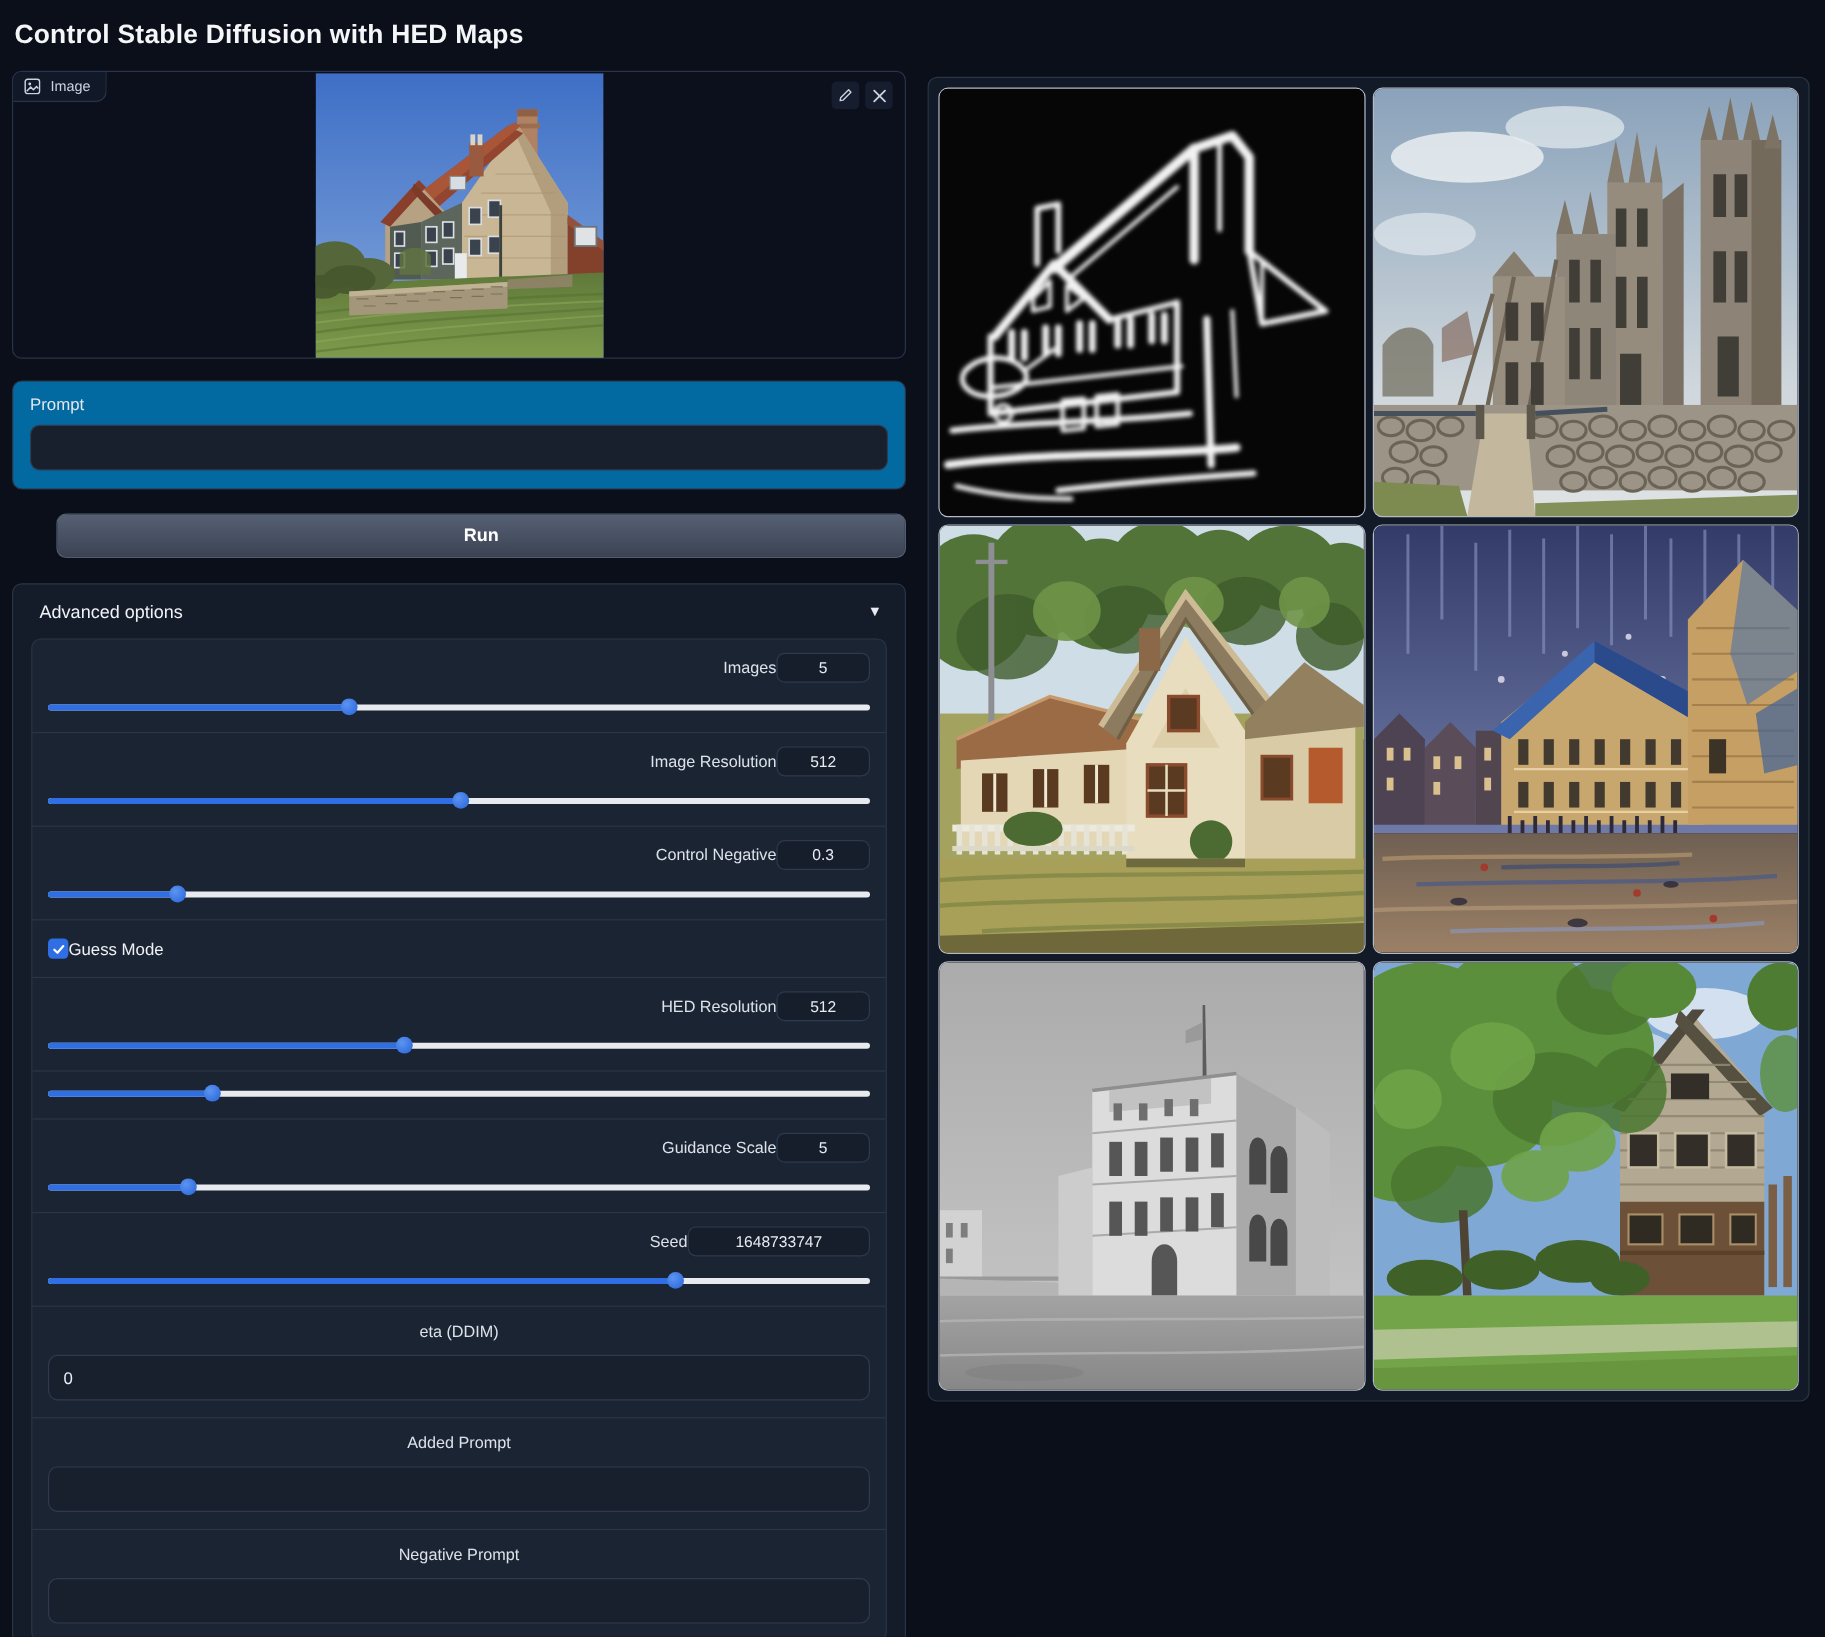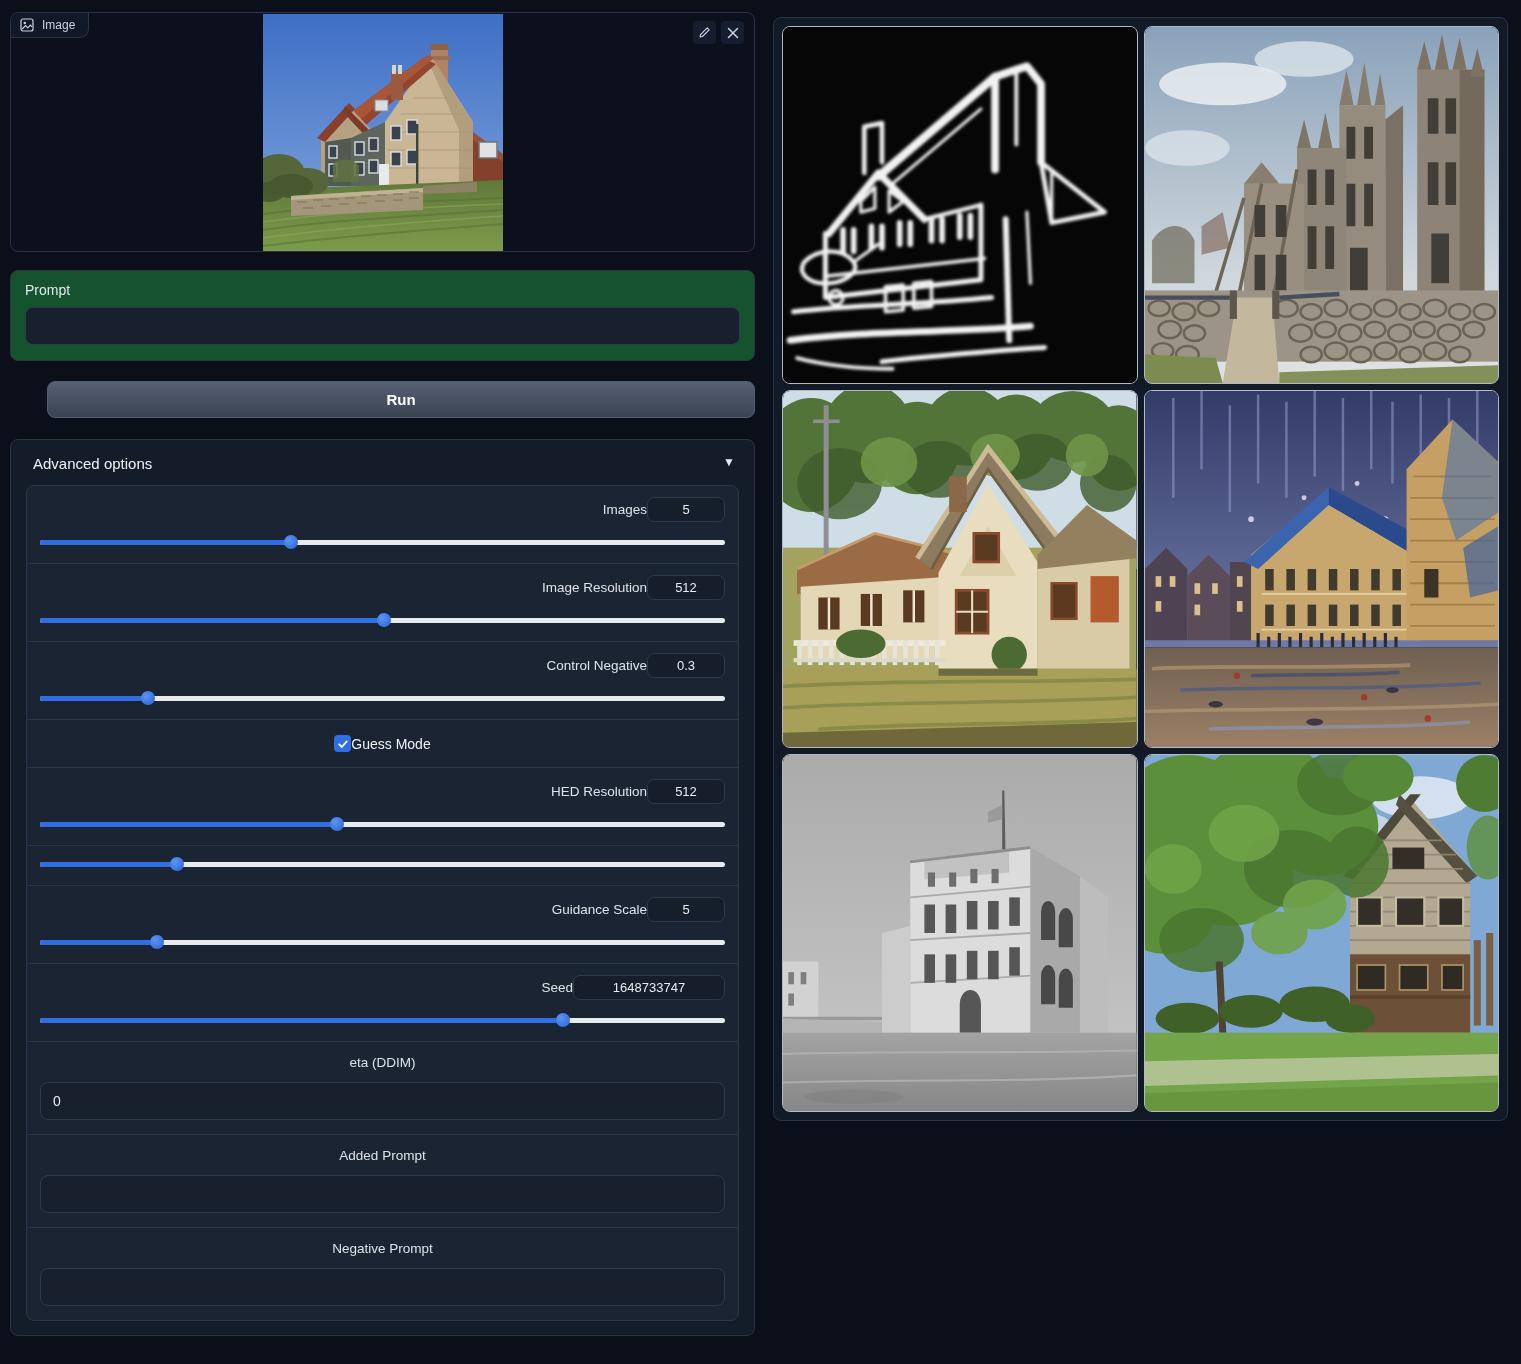--- a/index.html
+++ b/index.html
@@ -38,21 +38,21 @@
   }
   .image-actions { position: absolute; top: 8px; right: 10px; z-index: 3; display: flex; gap: 5px; }
   .icon-btn {
     width: 23px; height: 23px; border: none; border-radius: 4px;
     background: rgba(23, 32, 50, 0.85); color: #cdd3dd;
     display: flex; align-items: center; justify-content: center; cursor: pointer;
   }
 
   
   .panel {
-    background: #14532d; border: 1px solid #2a3444; border-radius: 8px;
+    background: #0369a1; border: 1px solid #2a3444; border-radius: 8px;
   }
   .prompt-panel { padding: 11px 14px 15px; margin-bottom: 20px; }
   .field-label { display: block; font-size: 14px; color: #e3e7ee; margin-bottom: 9px; }
   .text-input {
     width: 100%; height: 38px; display: block;
     background: #18202e; border: 1px solid #2e3a4e; border-radius: 8px;
     color: #e8ecf2; font-size: 14px; padding: 9px 12px;
     font-family: "Liberation Sans", sans-serif; resize: none; outline: none;
   }
 
@@ -89,21 +89,21 @@
   .slider-track {
     position: absolute; left: 0; right: 0; top: 4.5px; height: 5px;
     background: #e7eaee; border-radius: 3px;
   }
   .slider-fill { height: 5px; background: #2f6fe3; border-radius: 3px; }
   .slider-handle {
     position: absolute; top: 0; width: 14px; height: 14px; border-radius: 50%;
     background: radial-gradient(circle at 35% 35%, #5d94f1, #2563d8);
   }
 
-  .checkbox-row { display: flex; align-items: center; gap: 0; padding: 15px 13px; justify-content: center; }
+  .checkbox-row { display: flex; align-items: center; gap: 0; padding: 15px 13px; }
   .checkbox {
     width: 17px; height: 17px; border-radius: 4px; background: #2f6fe3;
     display: flex; align-items: center; justify-content: center; cursor: pointer; flex: none;
   }
   .checkbox-label { font-size: 14px; color: #eef1f5; cursor: pointer; }
 
   .input-row .field-label { font-size: 13.5px; color: #dde2ea; margin: 2px 0 12px; text-align: center; }
 
   
   .gallery-panel {
@@ -115,20 +115,21 @@
   .tile {
     border: 1px solid #b3bac4; border-radius: 8px; overflow: hidden;
     background: #0b0f19; padding: 0; cursor: pointer;
   }
   .tile svg { width: 100%; height: 100%; display: block; }
 </style>
 </head>
 <body>
 
 <div class="page">
+  <h1 class="title">Control Stable Diffusion with HED Maps</h1>
 
   <div class="columns">
 
     <div class="left-col">
 
       <div class="image-component">
         <div class="image-badge">
           <svg width="14" height="14" viewBox="0 0 14 14">
             <rect x="1" y="1" width="12" height="12" rx="2" fill="none" stroke="#cdd3dd" stroke-width="1.2"></rect>
             <circle cx="4.8" cy="5" r="1.2" fill="#cdd3dd"></circle>

